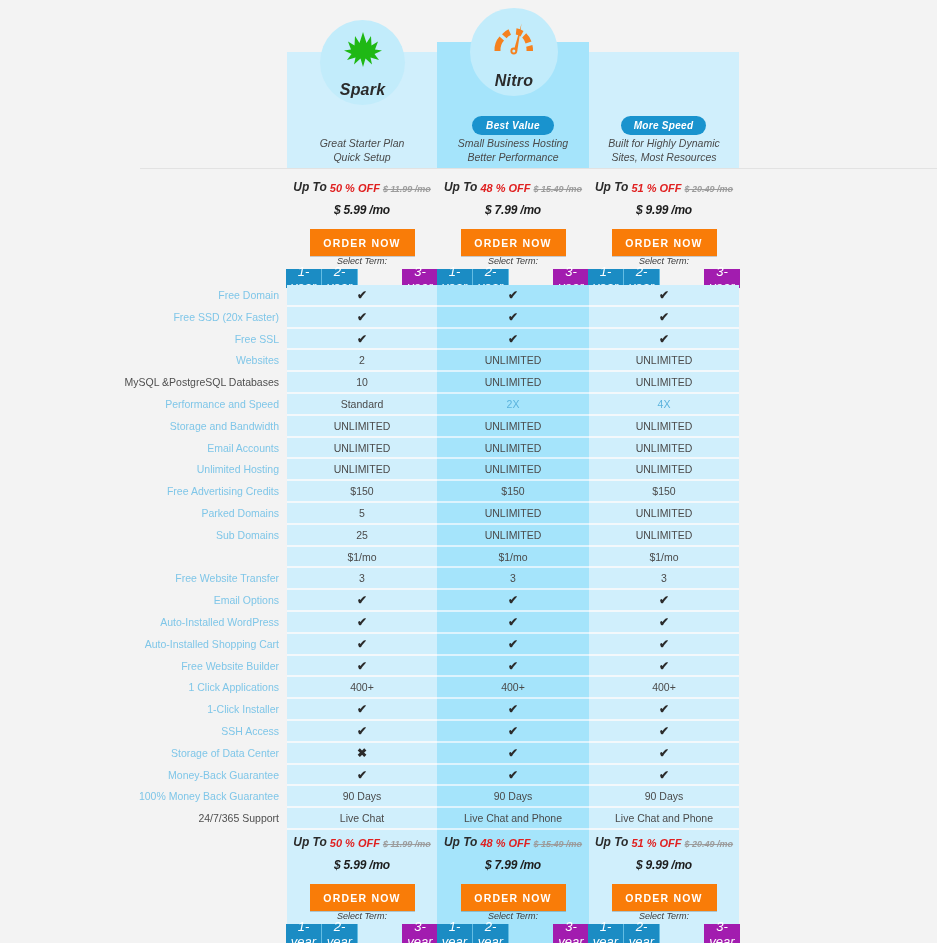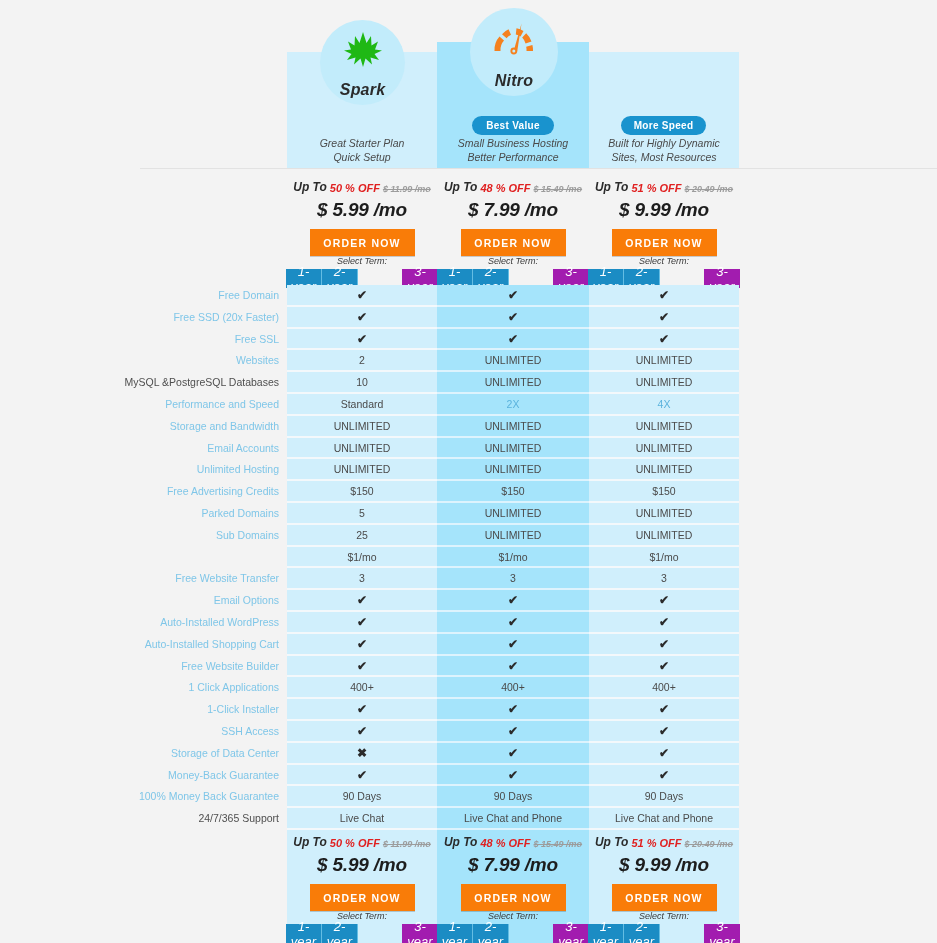--- a/index.html
+++ b/index.html
@@ -48,21 +48,21 @@
     font-size: 16px; color: #2b2b2b;
     letter-spacing: .2px;
   }
 
   .pill {
     position: absolute;
     height: 19px;
     border-radius: 10px;
     background: #1993ce;
     color: #fff;
-    font-size: 10px; font-weight: bold; 
+    font-size: 10px; font-weight: bold; font-style: italic;
     display: flex; align-items: center; justify-content: center;
     letter-spacing: .3px;
   }
   .pill.nitro  { left: 472px; top: 116px; width: 82px; }
   .pill.dynamo { left: 621px; top: 116px; width: 85px; }
 
   .tagline {
     position: absolute;
     text-align: center;
     font-style: italic;
@@ -91,21 +91,21 @@
   .pct {
     font-size: 11px; font-weight: bold; font-style: italic;
     color: #e02020; margin-left: 3px;
   }
   .old {
     font-size: 9px; font-style: italic; font-weight: bold;
     color: #9c9c9c; text-decoration: line-through;
     margin-left: 3px;
   }
   .now-price {
-    font-size: 19px; font-weight: bold; font-style: italic;
+    font-size: 12px; font-weight: bold; font-style: italic;
     color: #1d1d1d; line-height: 22px; letter-spacing: -.2px;
   }
 
   .order-btn {
     display: block;
     margin: 8px auto 0;
     width: 105px; height: 27px;
     background: #f97c08;
     color: #fff;
     border: 0;

